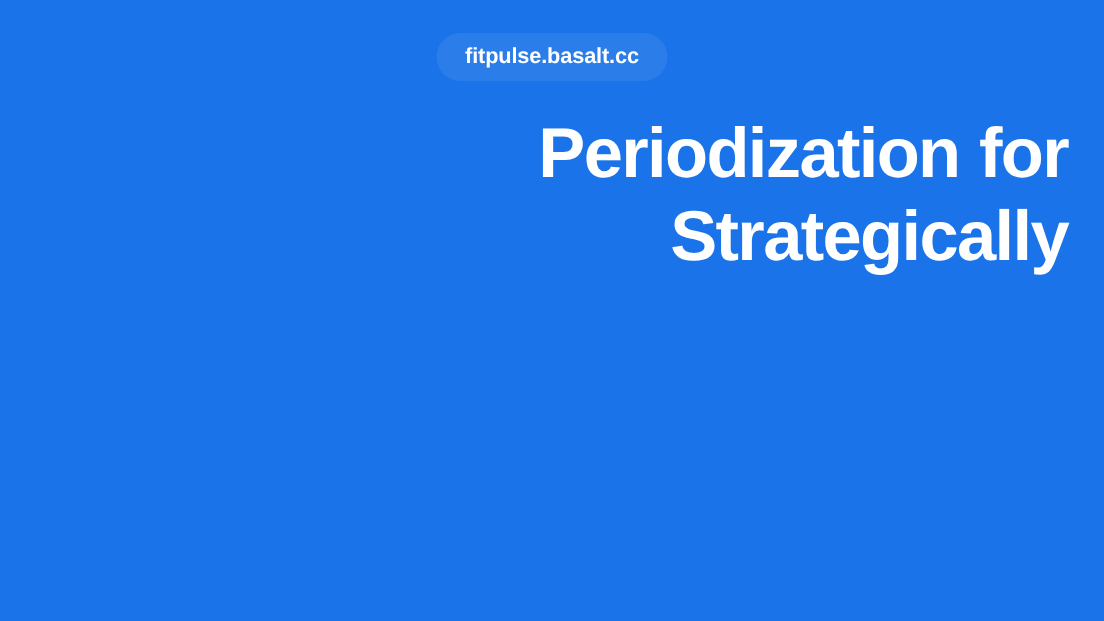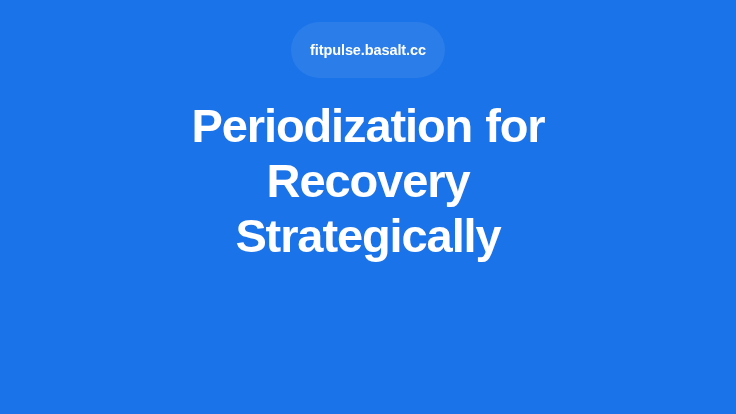--- a/index.html
+++ b/index.html
@@ -27,21 +27,21 @@
     align-items: center;
     padding-top: 22px;
   }
 
   
   #site-badge {
     display: inline-flex;
     align-items: center;
     justify-content: center;
     height: 32px;
-    padding: 12px 19px;
+    padding: 0 19px;
     border-radius: 999px;
     background: #2b7de9;
     margin-bottom: 20px;
     flex: none;
   }
 
   #site-badge-label {
     color: #ffffff;
     font-family: "Liberation Sans", sans-serif;
     font-size: 14.5px;
@@ -50,21 +50,21 @@
     line-height: 1;
     white-space: nowrap;
   }
 
   
   #page-title {
     margin: 0;
     padding: 0 24px;
     width: 100%;
     box-sizing: border-box;
-    text-align: center;
+    text-align: right;
     color: #ffffff;
     font-family: "Liberation Sans", sans-serif;
     font-size: 47px;
     font-weight: bold;
     line-height: 55px;
     letter-spacing: -1.1px;
     word-spacing: 1px;
   }
 
   #page-title .tline {
@@ -76,17 +76,16 @@
 <body>
 
 <div id="og-card">
 
   <div id="site-badge">
     <span id="site-badge-label">fitpulse.basalt.cc</span>
   </div>
 
   <h1 id="page-title">
     <span class="tline">Periodization for</span>
-    <span class="tline">Recovery</span>
     <span class="tline">Strategically</span>
   </h1>
 
 </div>
 
 </body></html>

